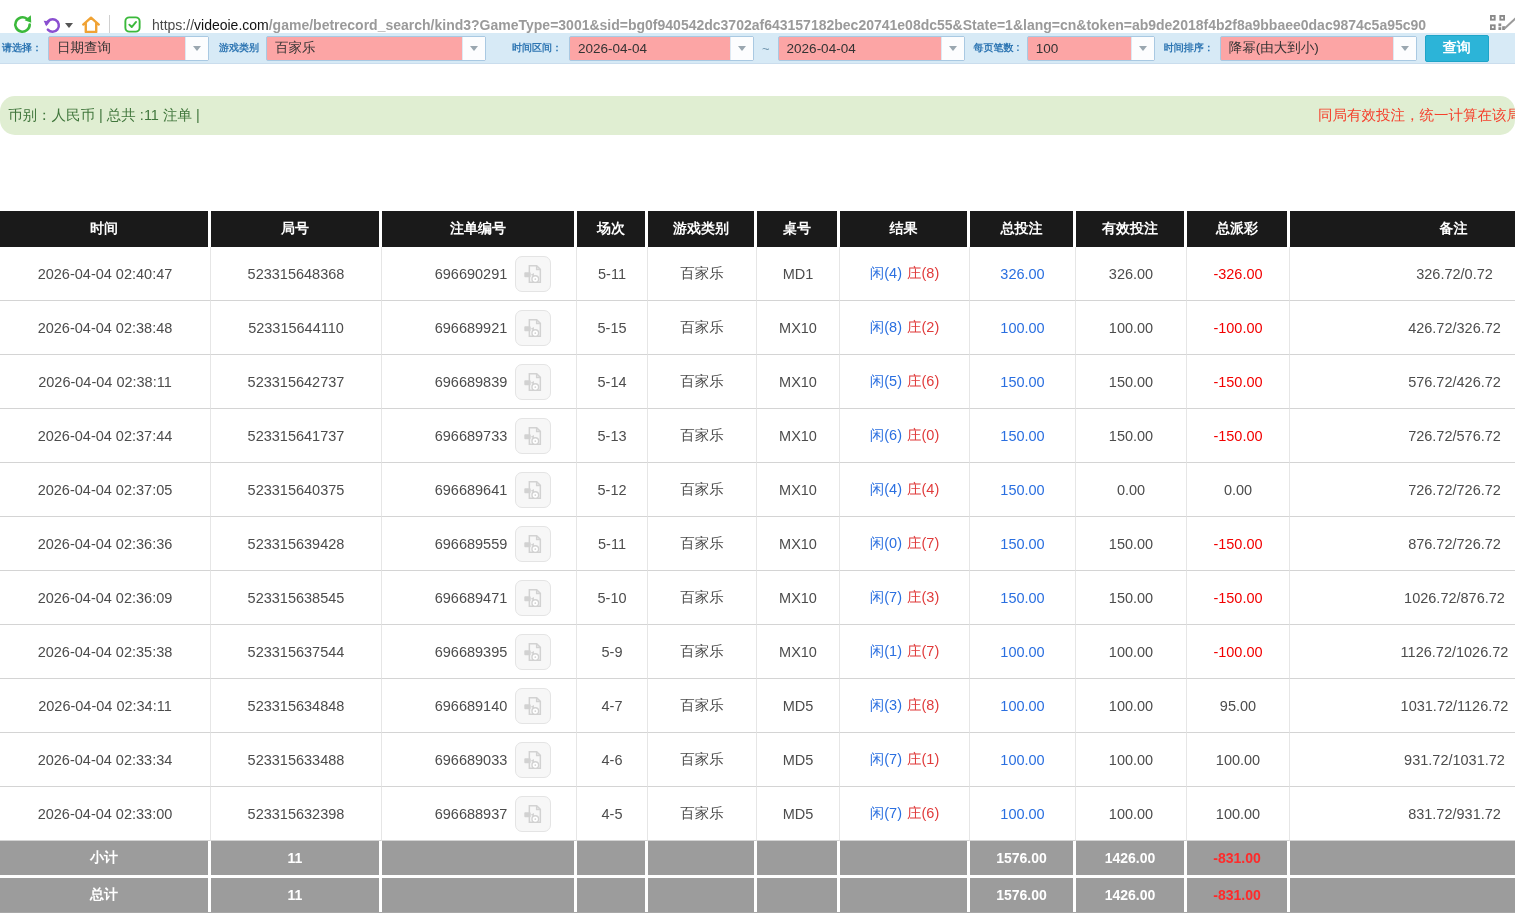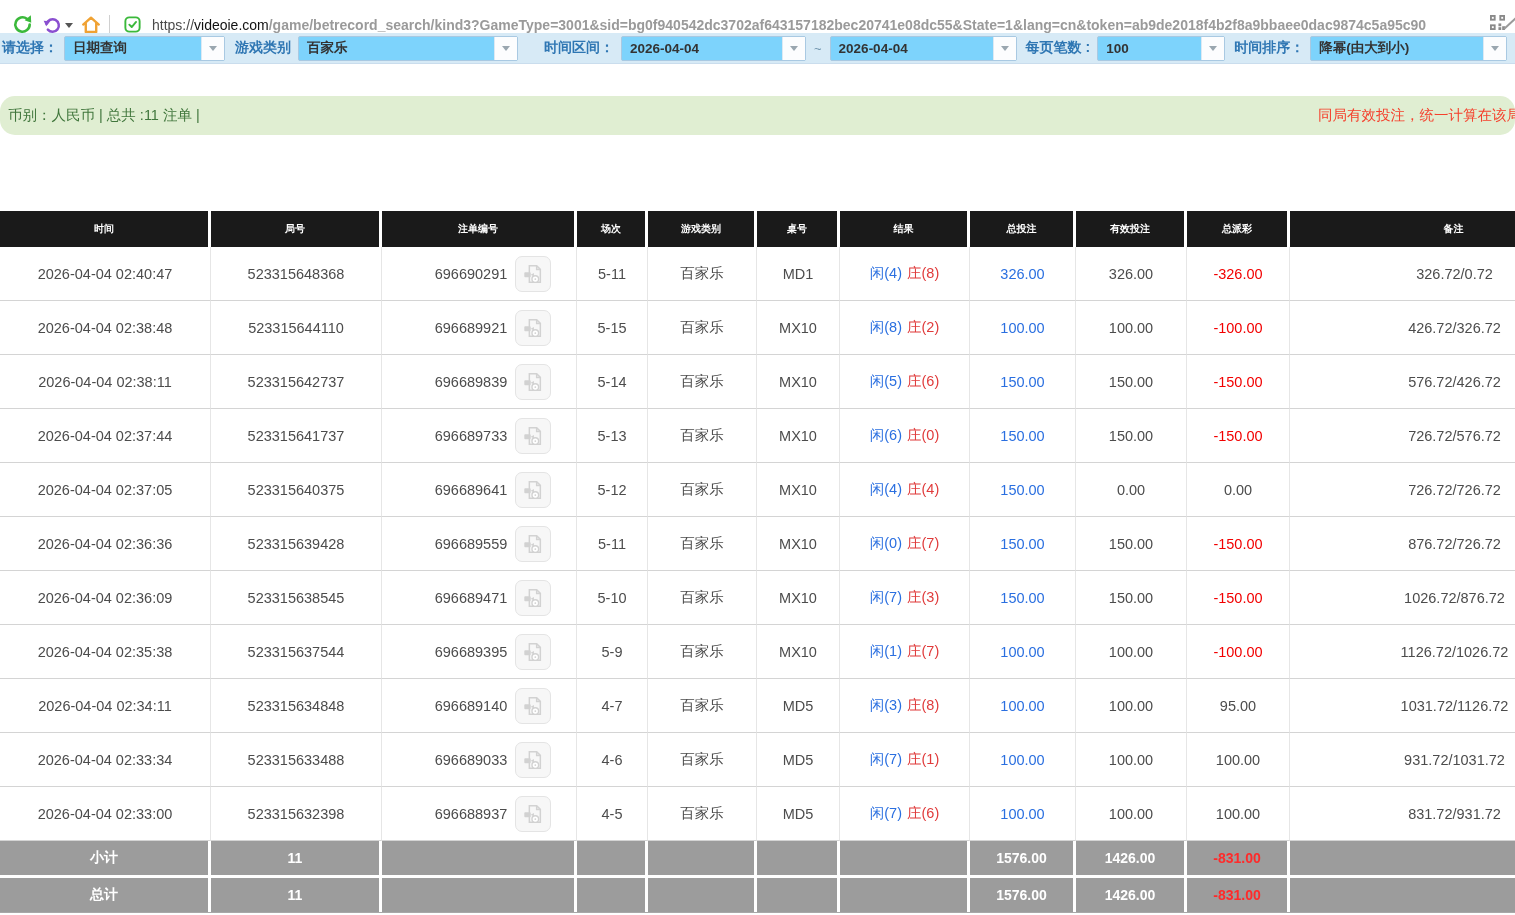--- a/index.html
+++ b/index.html
@@ -22,43 +22,43 @@
   .url-scheme { color:#4a4a4a; }
   .url-domain { color:#111; }
   .url-path { color:#9a9a9a;font-weight:bold; }
   .qr-wrap { flex:0 0 auto; margin:0 4px 0 6px; }
   .edge-partial { position:absolute; right:0; top:8px; width:12px; height:16px; overflow:hidden; color:#8a8a8a; font-size:14px; }
 
   
   .filterbar { position:absolute; top:33px; left:0; width:1575px; height:31px;
     background:#d7eaf6; border-bottom:1px solid #cadded;
     display:flex; align-items:center; white-space:nowrap; padding-left:2px; }
-  .flbl { color:#2e76b3; font-weight:bold; font-size:14px; flex:0 0 auto; }
-  .combo { background:#7dd3fc; border:1px solid #a9c9e2; border-radius:2px; height:25px;
-    display:flex; align-items:stretch; flex:0 0 auto; cursor:pointer;font-weight:bold; }
+  .flbl { color:#2e76b3; font-weight:bold; font-size:10px; flex:0 0 auto; }
+  .combo { background:#fca5a5; border:1px solid #a9c9e2; border-radius:2px; height:25px;
+    display:flex; align-items:stretch; flex:0 0 auto; cursor:pointer; }
   .combo .cval { padding:0 8px; font-size:13.5px; color:#333; display:flex; align-items:center; flex:1 1 auto; overflow:hidden; }
   .combo .carrow { width:23px; border-left:1px solid #dce9f3; background:#fcfdfe;
     display:flex; align-items:center; justify-content:center; }
   .carrow i { width:0; height:0; border-left:4px solid transparent; border-right:4px solid transparent; border-top:5px solid #9aa7b0; }
   .search-btn { flex:0 0 auto; width:64px; height:27px; background:#2cb4d8; color:#fff;
     border:1px solid #1ea4c8; border-radius:2px; font-size:14px; font-weight:bold;
     display:flex; align-items:center; justify-content:center; margin-left:8px; cursor:pointer; }
 
   
   .summary { position:absolute; top:96px; left:0; width:1515px; height:39px;
     background:#e0eed2; overflow:hidden;border-radius:15px; }
   .summary .left { position:absolute; left:8px; top:0; line-height:39px; color:#40763c; font-size:14.5px; white-space:nowrap; }
   .summary .notice { position:absolute; left:1318px; top:0; line-height:39px; color:#f5402c; font-size:14.5px; white-space:nowrap; }
 
   
   .tbl { position:absolute; top:211px; left:0; width:1620px; font-size:14.5px; }
   .grid-row { display:grid; grid-template-columns:211px 171px 195px 71px 109px 83px 130px 106px 111px 103px 330px; }
   .thead { background:#1a1a1a; }
   .thead .th { height:36px; display:flex; align-items:center; justify-content:center;
-    color:#fff; font-weight:bold; font-size:10px; border-right:3px solid #fff; }
+    color:#fff; font-weight:bold; font-size:14px; border-right:3px solid #fff; }
   .trow .td { height:54px; display:flex; align-items:center; justify-content:center;
     color:#4c4c4c; border-right:1px solid #e6e6e6; border-bottom:1px solid #d4d4d4; background:#fff; }
   .td.blue, .blue { color:#2a6fe0; }
   .td .player { color:#2a6fe0; margin-right:5px; }
   .td .banker { color:#e03b3b; }
   .neg { color:#f20000 !important; }
   .round-cell .num { margin-right:8px;margin-left:28px; }
   .vid-btn { width:36px; height:36px; border:1px solid #e4e4e4; border-radius:7px; background:#f7f7f7;
     display:flex; align-items:center; justify-content:center; cursor:pointer; }
   .tfoot .td { height:34px; display:flex; align-items:center; justify-content:center;

